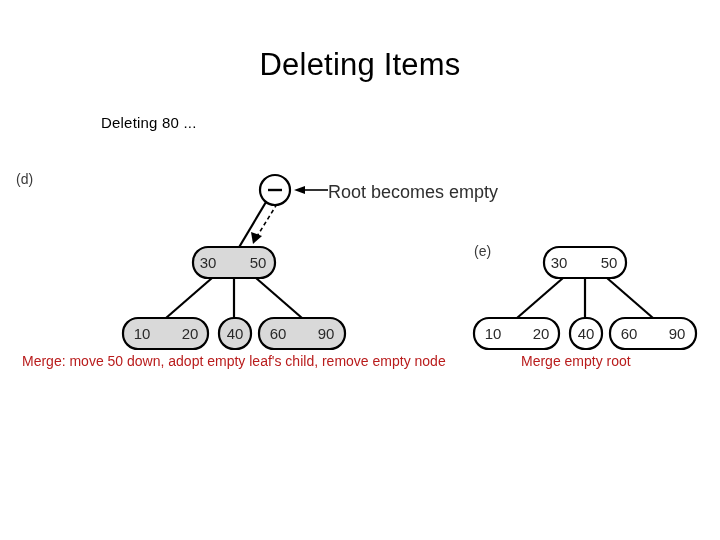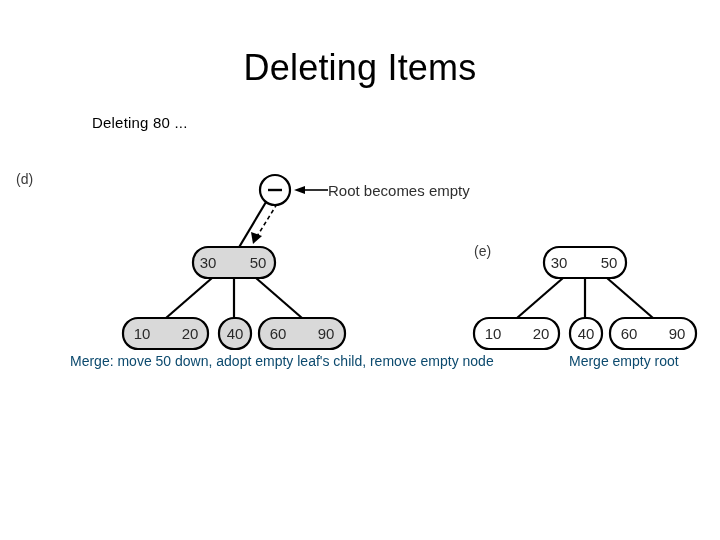--- a/index.html
+++ b/index.html
@@ -20,57 +20,56 @@
     inset: 0;
     width: 720px;
     height: 540px;
   }
   #slide-title {
     position: absolute;
     left: 0;
     top: 48px;
     width: 720px;
     text-align: center;
-    font-size: 36px;
+    font-size: 31px;
     font-weight: normal;
     letter-spacing: 0.2px;
     color: #000000;
     line-height: 1.1;
   }
   #subtitle {
     position: absolute;
-    left: 92px;
+    left: 101px;
     top: 114px;
     font-size: 15px;
     color: #000000;
     letter-spacing: 0.2px;
   }
   .panel-label {
     position: absolute;
     font-size: 14px;
     color: #3a3a3a;
   }
   #label-d { left: 16px; top: 171px; }
   #label-e { left: 474px; top: 243px; }
 
   .caption {
     position: absolute;
     font-size: 14px;
-    color: #0c4a6e;
+    color: #b91c1c;
     white-space: nowrap;
-    margin-left: 48px;
   }
   #caption-d { left: 22px; top: 353px; }
   #caption-e { left: 521px; top: 353px; }
 
   #annotation-text {
     position: absolute;
     left: 328px;
     top: 182px;
-    font-size: 15px;
+    font-size: 18px;
     color: #2f2f2f;
     white-space: nowrap;
   }
 
   svg.diagram {
     position: absolute;
     left: 0;
     top: 0;
     width: 720px;
     height: 540px;

